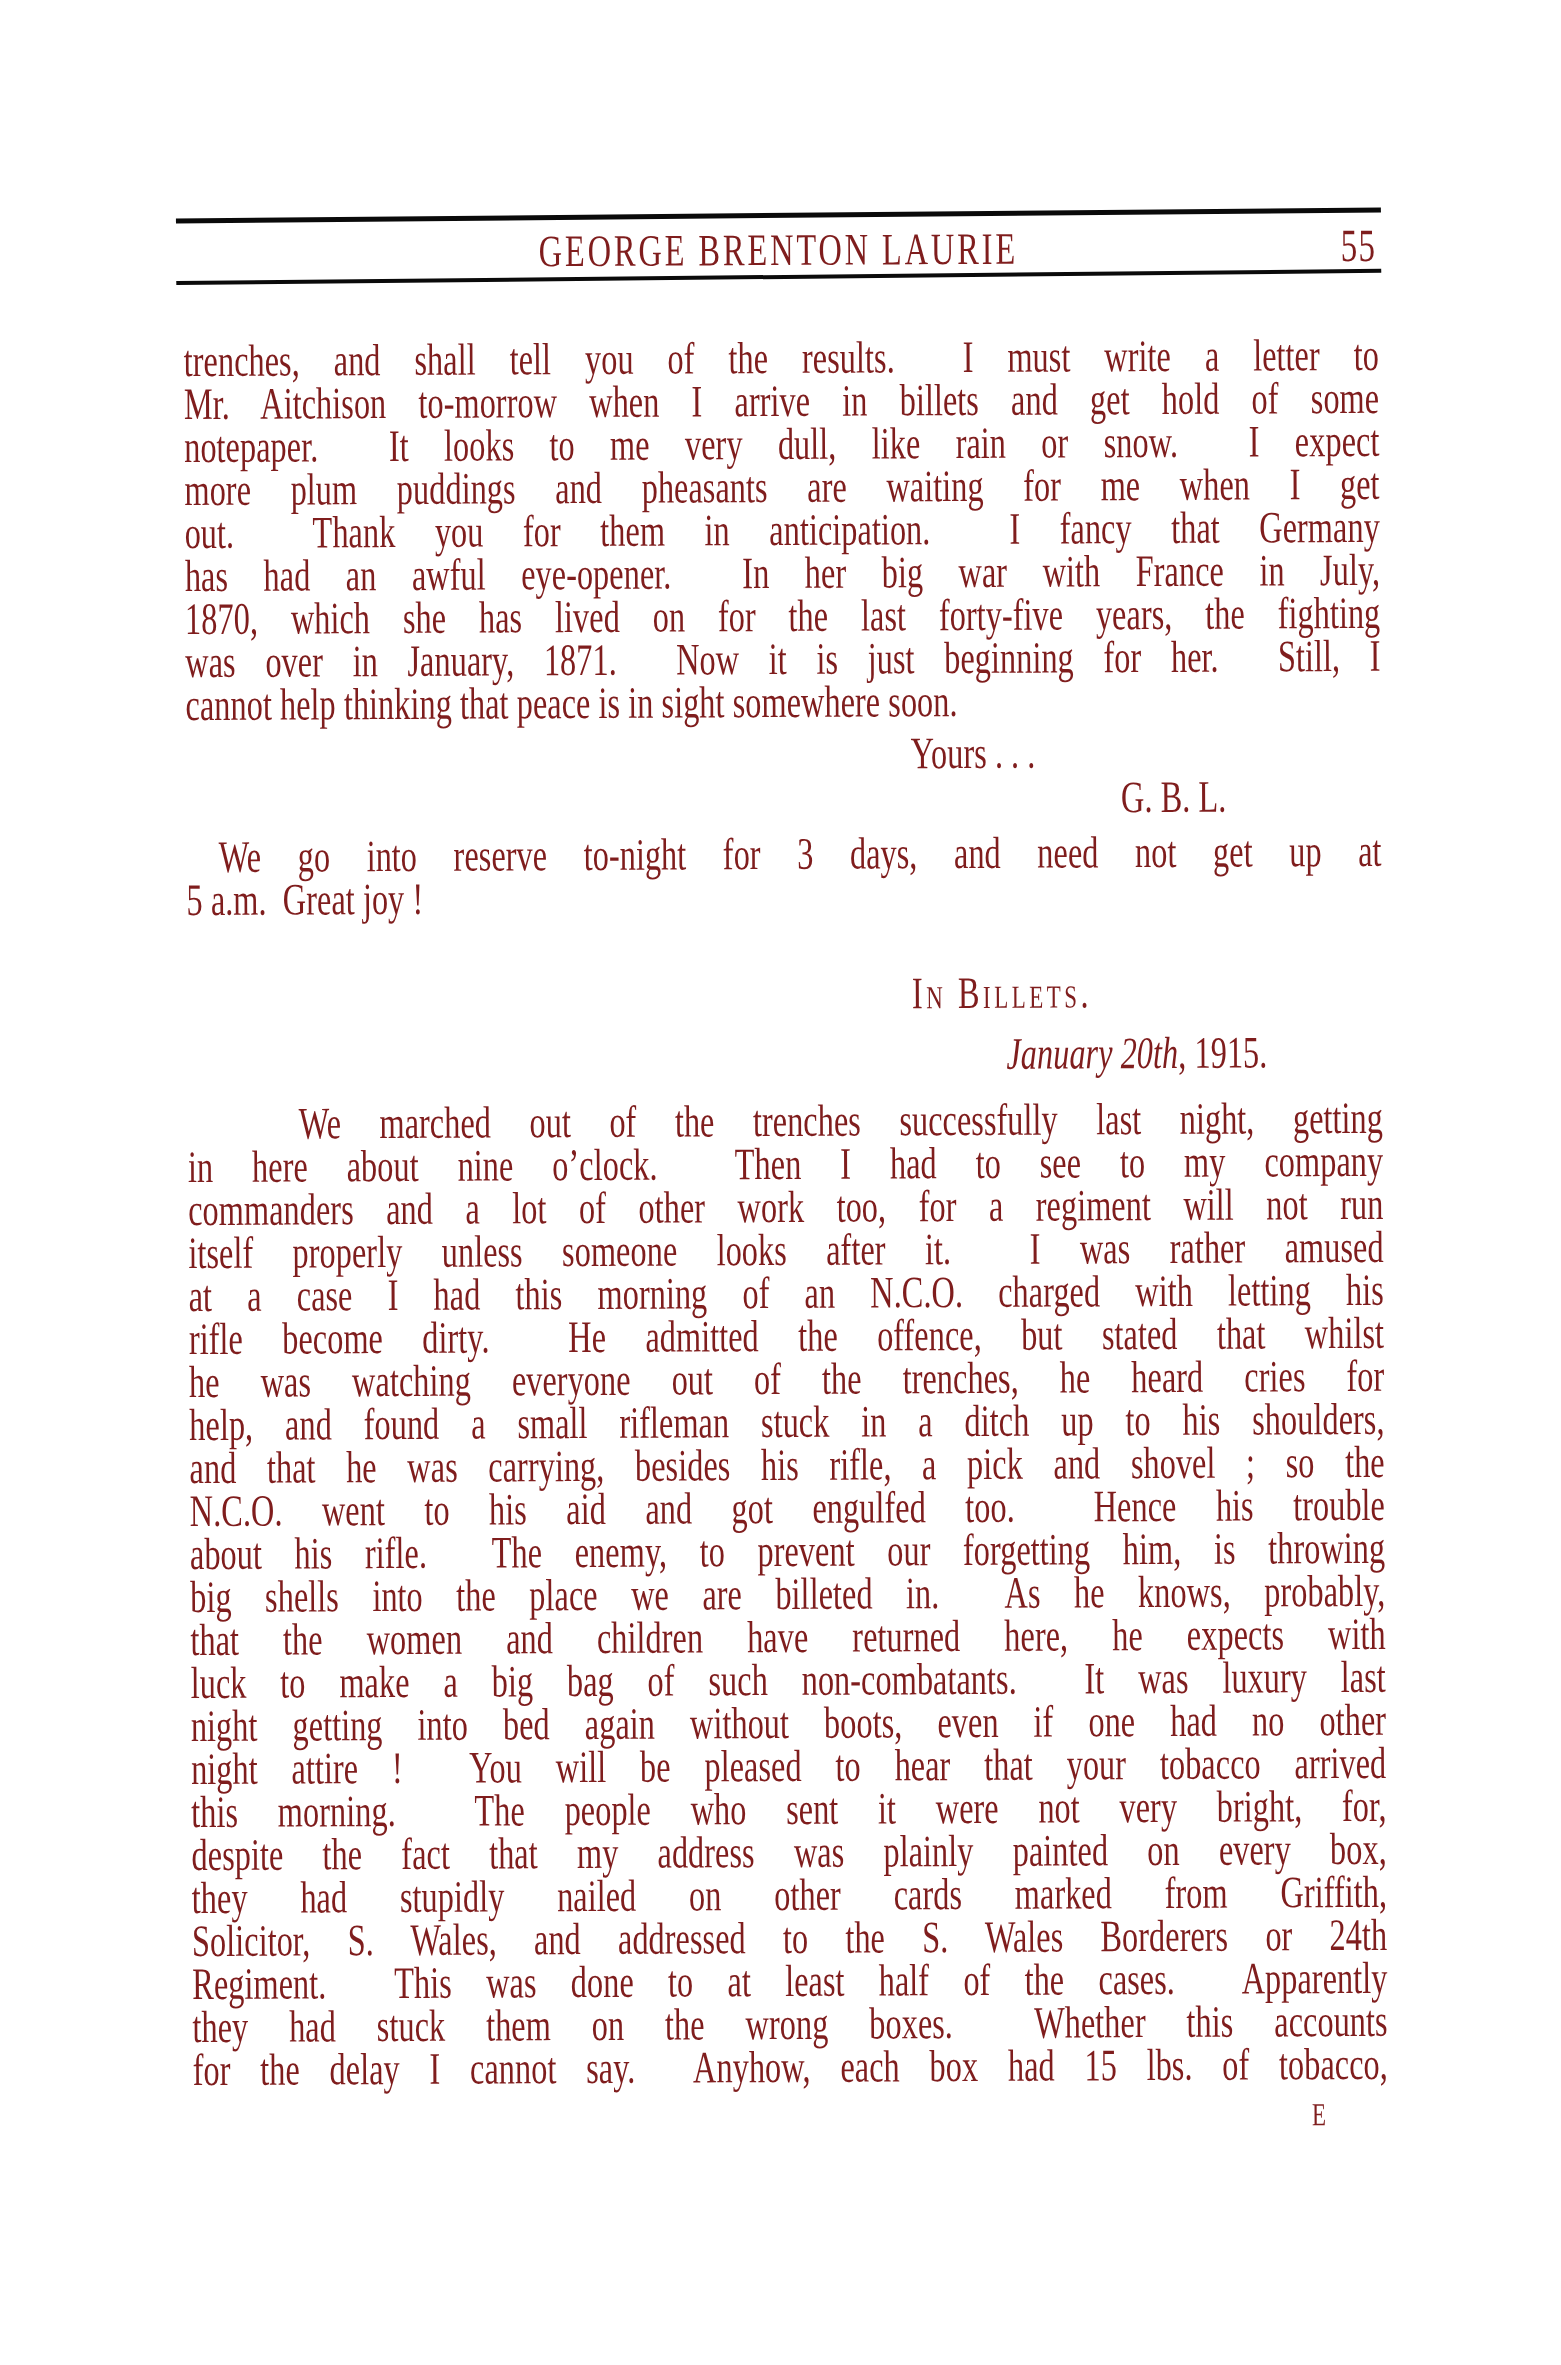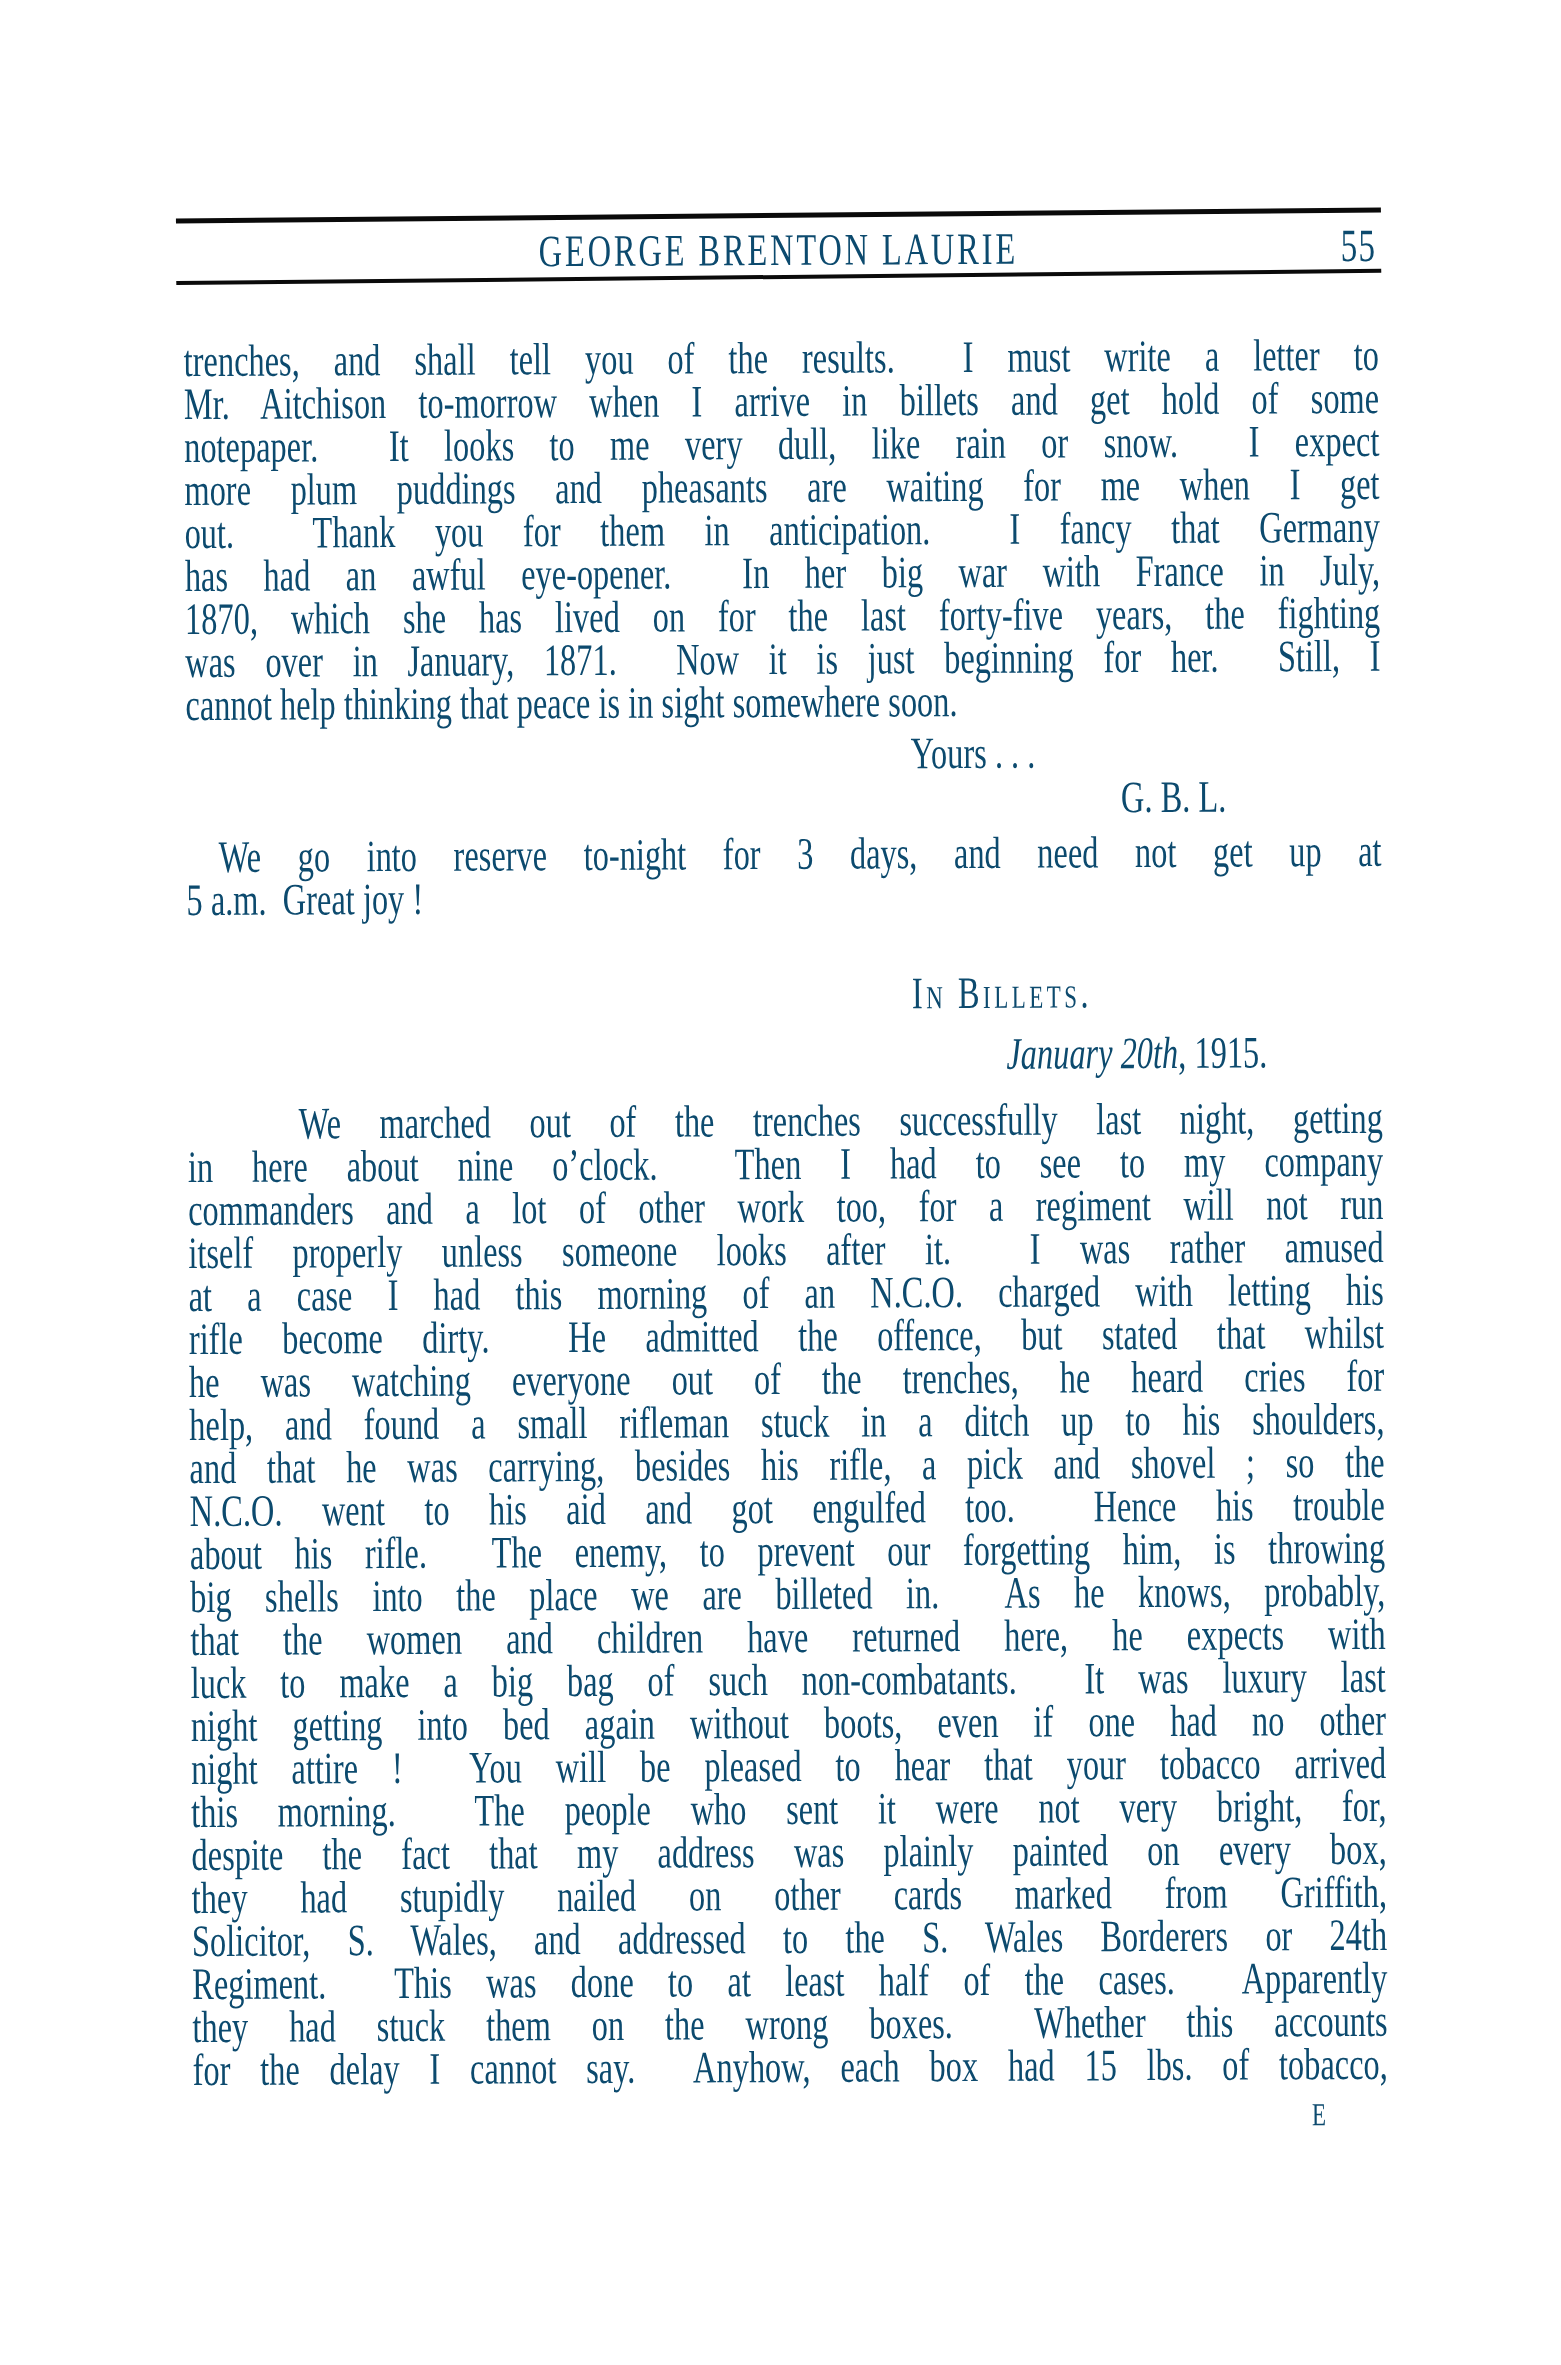--- a/index.html
+++ b/index.html
@@ -3,21 +3,21 @@
 <meta charset="utf-8">
 <style>
   html, body { margin: 0; padding: 0; background: #ffffff; }
   .page {
     position: relative;
     width: 1547px;
     height: 2366px;
     background: #ffffff;
     overflow: hidden;
     font-family: "Liberation Serif", "DejaVu Serif", serif;
-    color: #0c4a6e;
+    color: #7f1d1d;
   }
   .sheet { position: absolute; inset: 0; transform: rotate(-0.3deg); transform-origin: 50% 50%; }
 
   .rule { position: absolute; background: #0a0a0a; }
   .rule-top    { left: 181px; top: 213px; width: 1205px; height: 4.8px; transform: rotate(-0.22deg); }
   .rule-bottom { left: 181px; top: 275px; width: 1205px; height: 4px; transform: rotate(-0.28deg); }
 
   .header-row {
     position: absolute; left: 181px; top: 228px; width: 1673px; height: 46px;
     transform: scaleX(0.72); transform-origin: 0 0;

